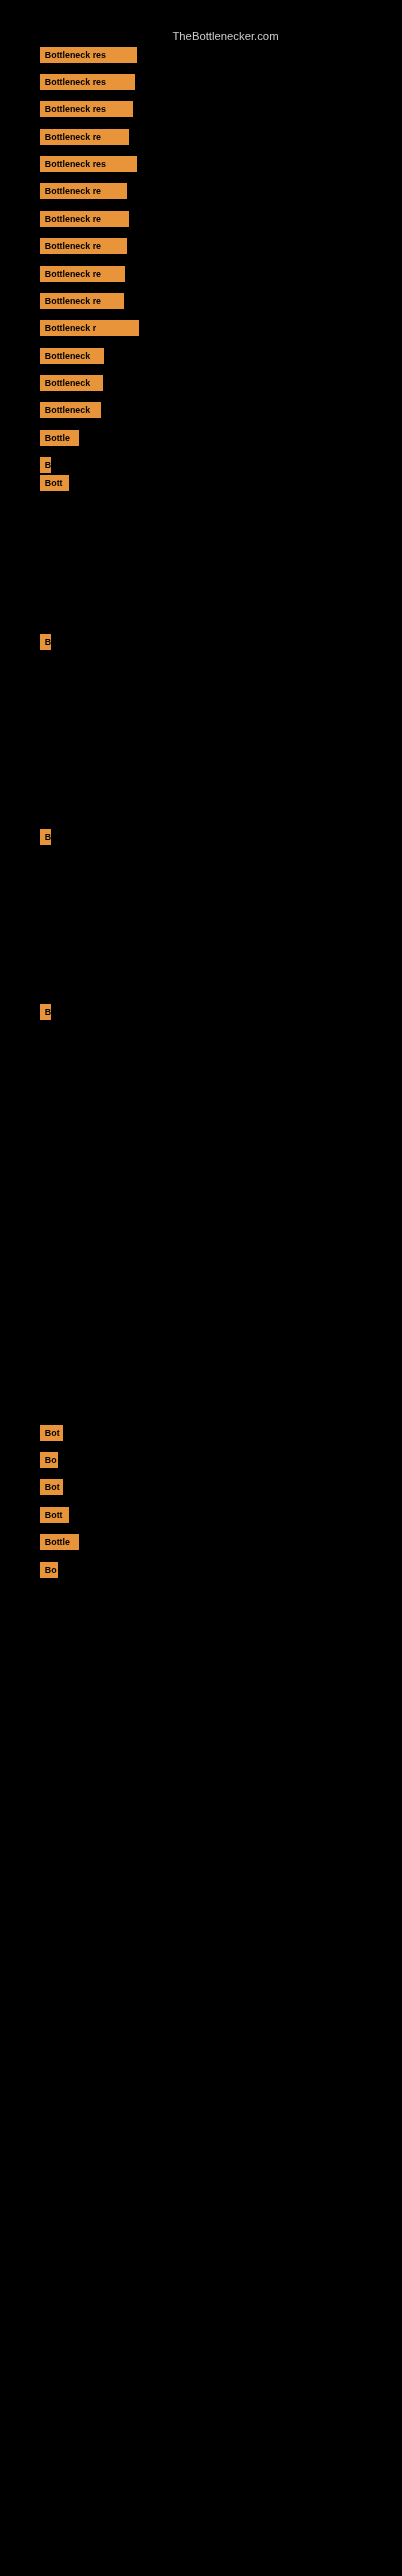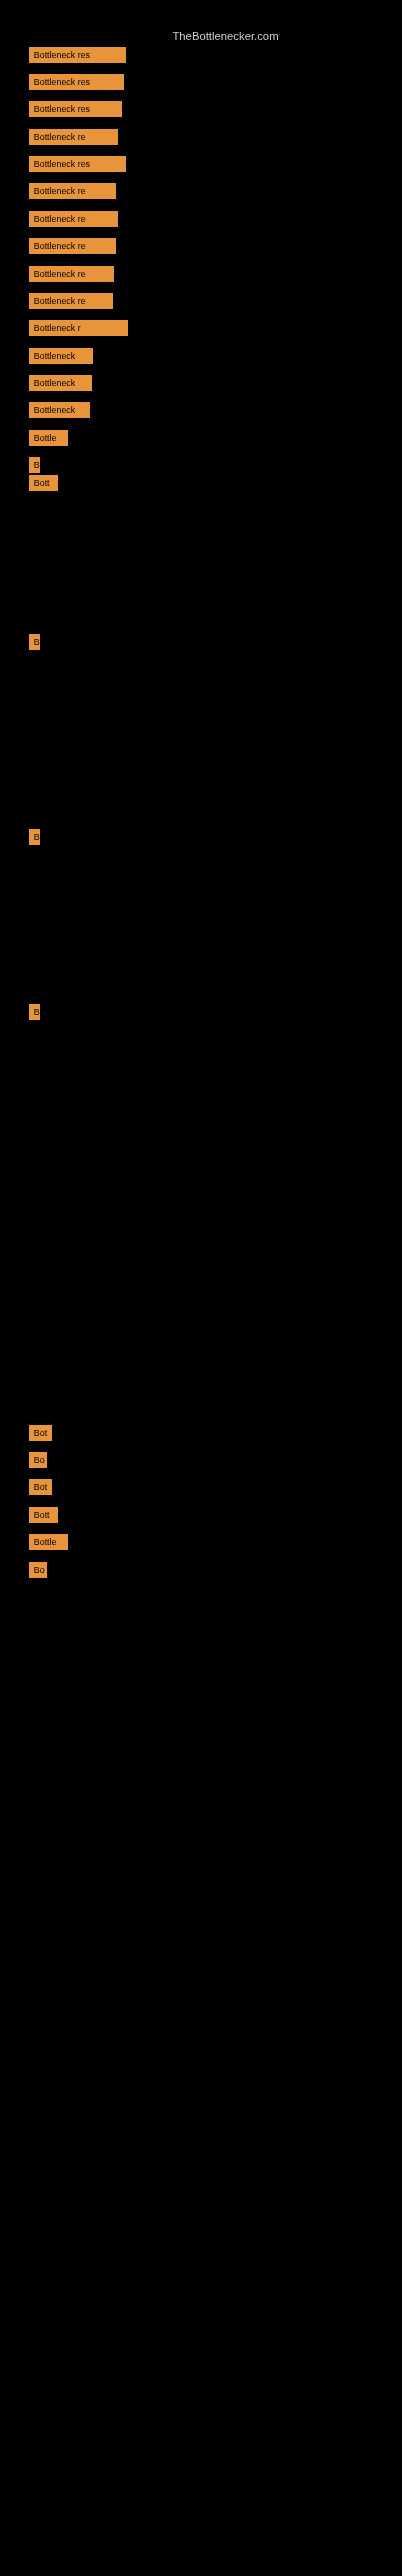--- a/index.html
+++ b/index.html
@@ -19,25 +19,25 @@
     .site-title {
       color: #cccccc;
       font-size: 11.3px;
       text-align: center;
       padding: 6.4px 0;
       width: 100%;
     }
 
     .bottleneck-item {
       position: absolute;
-      left: 5px;
+      left: 16px;
       background-color: #e8943a;
       color: #000000;
       font-size: 8.9px;
-      font-weight: normal;
+      font-weight: bold;
       padding: 3.2px 4.8px;
       white-space: nowrap;
       overflow: hidden;
     }
   </style>
 </head>
 <body>
 
 <div class="site-title">TheBottlenecker.com</div>
 

